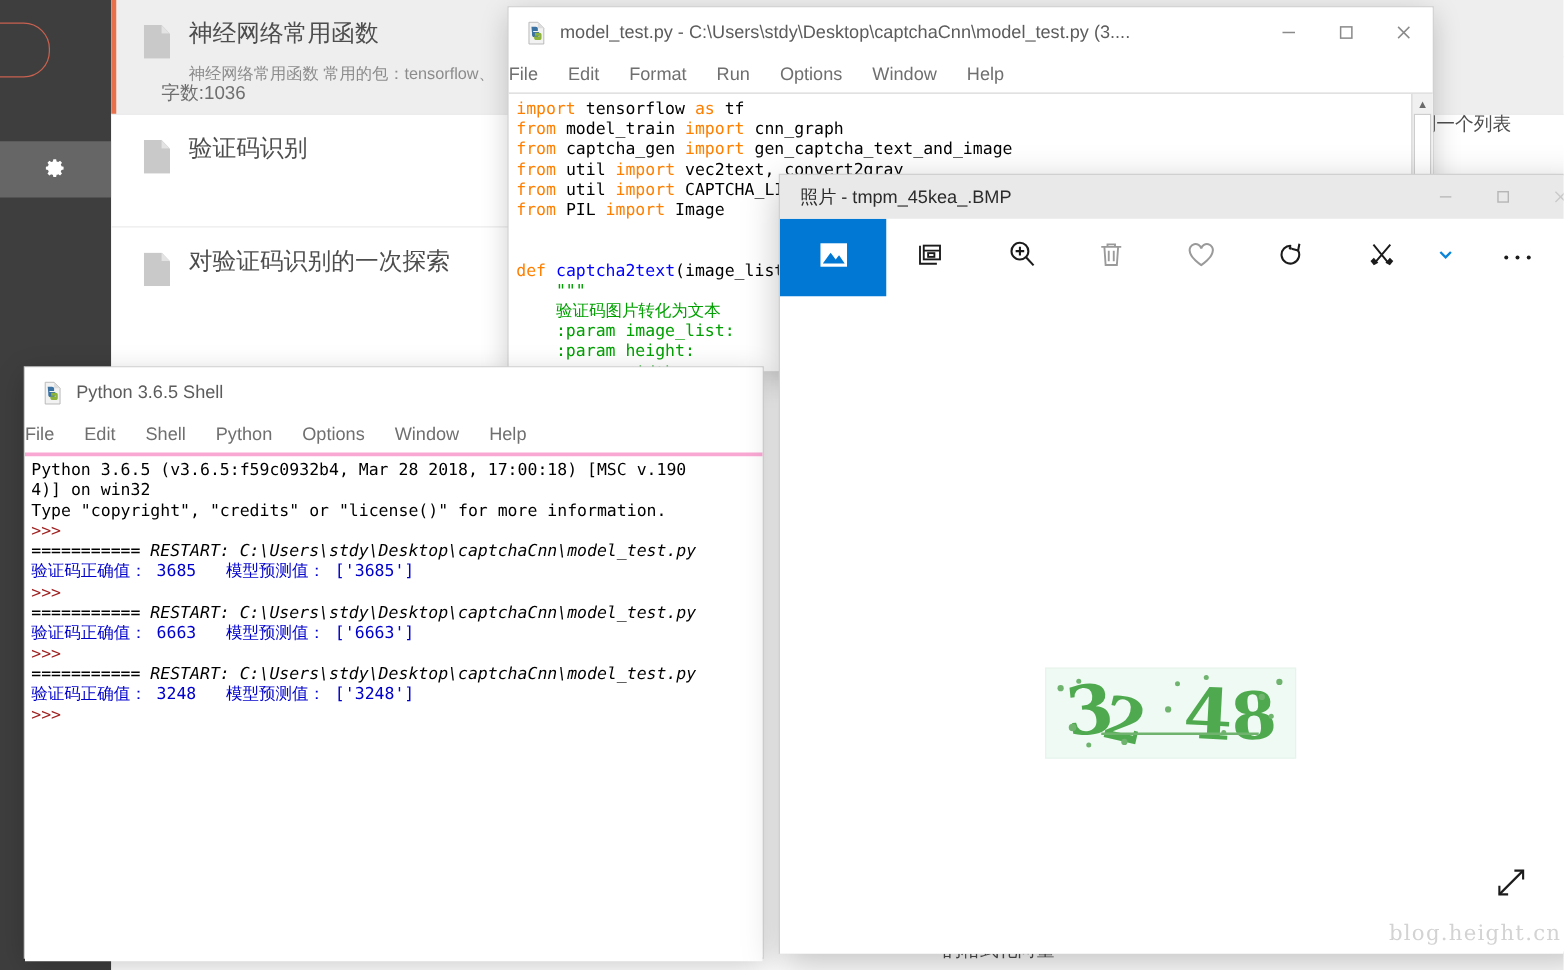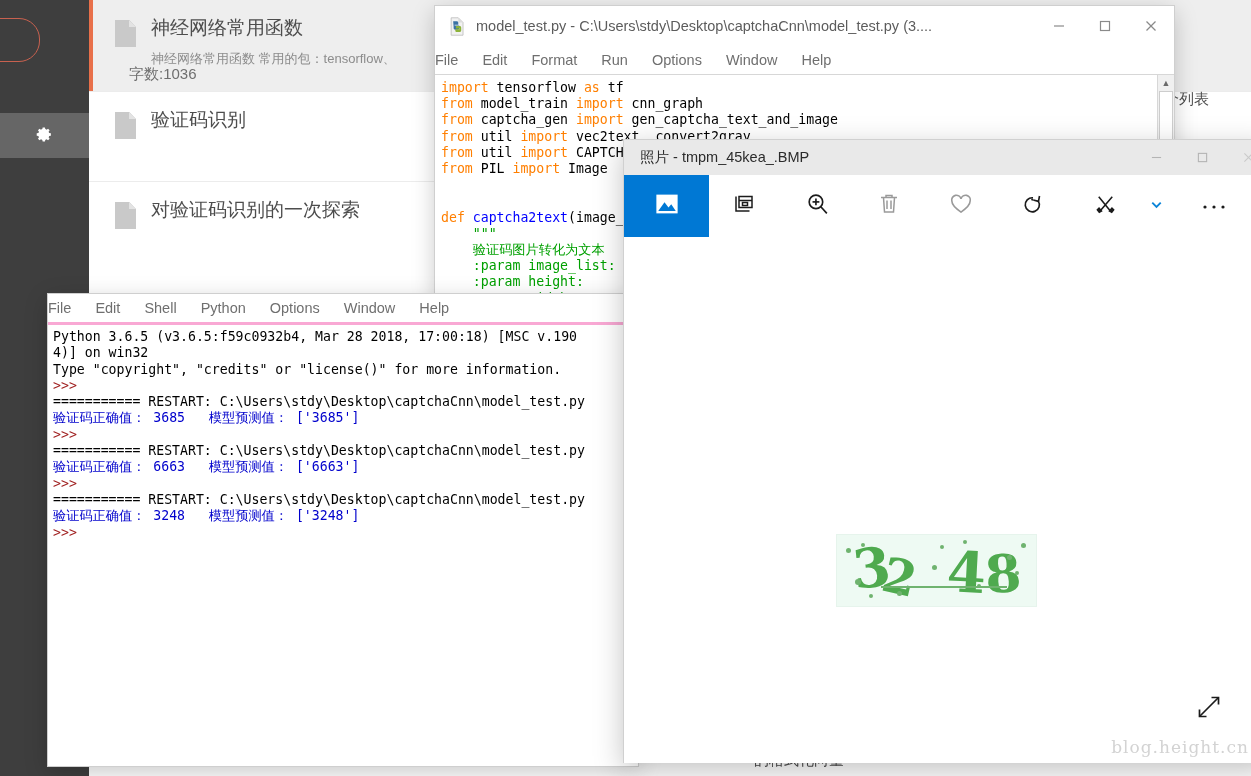--- a/index.html
+++ b/index.html
@@ -76,21 +76,20 @@
   .post-count { position:absolute; left:40px; bottom:7px; font-size:15px; color:#6f6f6f; }
 
   .bg-hidden-text {
     position:absolute; font-size:15px; color:#4d4d4d; white-space:nowrap;
   }
 
   
   .win {
     position:absolute; background:#ffffff;
     box-shadow: 0 0 0 1px #cfcfcf, 0 6px 22px rgba(0,0,0,.22);
-    margin-left: 28px;
   }
   .win-title {
     height:40px; display:flex; align-items:center;
     background:#ffffff; position:relative;
   }
   .win-title .tb-icon { margin-left:13px; width:19px; height:19px; position:relative; }
   .win-title .tb-text {
     margin-left:9px; font-size:14.5px; color:#5c5c5c;
     white-space:nowrap; overflow:hidden; text-overflow:clip;
     font-family:"Liberation Sans", sans-serif;
@@ -143,21 +142,21 @@
   }
 
   
   .shell-text {
     font-family:"DejaVu Sans Mono", monospace;
     font-size:13.2px; line-height:16.3px; white-space:pre;
     padding:4px 0 0 5px; color:#000;
   }
   .sh-prompt { color:#a02020; }
   .sh-out    { color:#0000cc; }
-  .sh-restart{ color:#000000; }
+  .sh-restart{ color:#000000;font-style:italic; }
 
   
   .photos {
     position:absolute;
     background:#ffffff;
     box-shadow: 0 0 0 1px #d0d0d0, 0 8px 28px rgba(0,0,0,.25);
     margin-left: 20px;
   }
   .photos-title {
     height:35px; background:#e9e9e9; display:flex; align-items:center;
@@ -296,20 +295,31 @@
     <div class="codearea" style="height:222px;">
       <div class="code" id="editor-code"><div><span class="kw">import</span><span class="plain"> tensorflow </span><span class="kw">as</span><span class="plain"> tf</span></div><div><span class="kw">from</span><span class="plain"> model_train </span><span class="kw">import</span><span class="plain"> cnn_graph</span></div><div><span class="kw">from</span><span class="plain"> captcha_gen </span><span class="kw">import</span><span class="plain"> gen_captcha_text_and_image</span></div><div><span class="kw">from</span><span class="plain"> util </span><span class="kw">import</span><span class="plain"> vec2text, convert2gray</span></div><div><span class="kw">from</span><span class="plain"> util </span><span class="kw">import</span><span class="plain"> CAPTCHA_LIST</span></div><div><span class="kw">from</span><span class="plain"> PIL </span><span class="kw">import</span><span class="plain"> Image</span></div><div>&nbsp;</div><div>&nbsp;</div><div><span class="kw">def</span><span class="plain"> </span><span class="def">captcha2text</span><span class="plain">(image_list, height=60, </span></div><div><span class="str">    """</span></div><div><span class="str">    验证码图片转化为文本</span></div><div><span class="str">    :param image_list:</span></div><div><span class="str">    :param height:</span></div><div><span class="str">    :param width:</span></div></div>
       <div class="vscroll">
         <div class="arrow">▲</div>
         <div class="thumb"></div>
       </div>
     </div>
   </div>
 
   <div class="win" style="left:20px; top:294px; width:590px; height:472px;">
+    <div class="win-title">
+      <span class="tb-icon py-icon">
+        <svg width="19" height="19" viewBox="0 0 24 24">
+          <path d="M4 1h9l6 6v16H4z" fill="#f2f2f2" stroke="#b9b9b9" stroke-width="1"></path>
+          <path d="M13 1l6 6h-6z" fill="#dcdcdc"></path>
+          <path d="M6.5 5.5h4.3c1.4 0 2.2.8 2.2 2.1v2.3H8.3v.9h5.9v3.1c0 1.4-.8 2.2-2.2 2.2H9.2c-1.3 0-2.1-.8-2.1-2.1v-1.9" fill="#3b72a4"></path>
+          <path d="M10 11.5h4.5c1.4 0 2.2.8 2.2 2.1v3.2c0 1.4-.8 2.2-2.2 2.2h-3.2c-1.3 0-2.1-.8-2.1-2.1v-1.4h5.3v-.9H10z" fill="#8db33a"></path>
+        </svg>
+      </span>
+      <span class="tb-text">Python 3.6.5 Shell</span>
+    </div>
 
     <div class="menubar">
       <span>File</span>
       <span>Edit</span>
       <span>Shell</span>
       <span>Python</span>
       <span>Options</span>
       <span>Window</span>
       <span>Help</span>
     </div>

